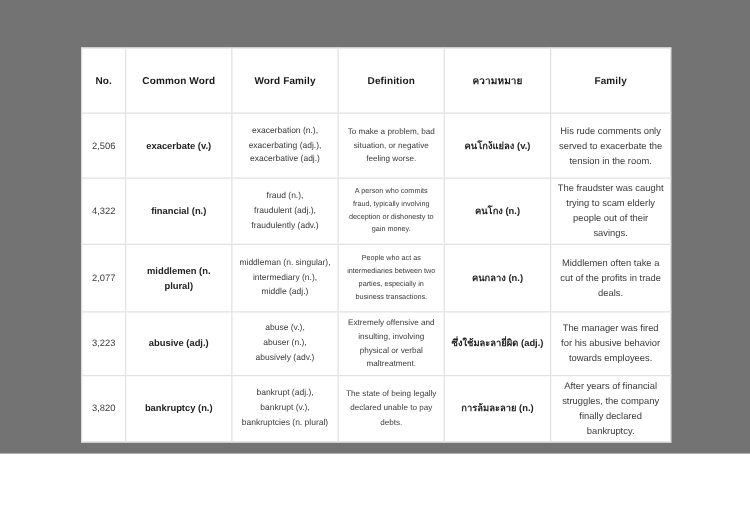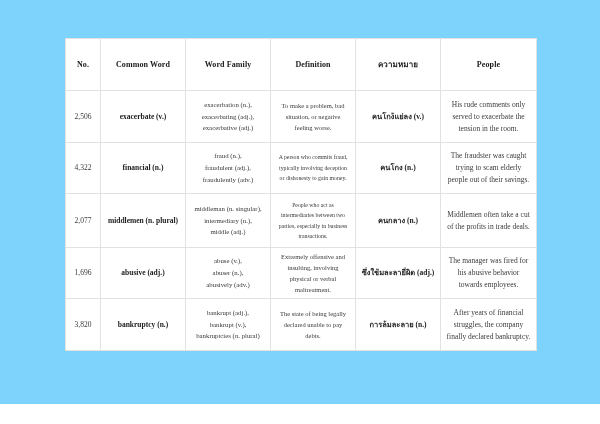--- a/index.html
+++ b/index.html
@@ -4,24 +4,23 @@
 <style>
   html, body {
     margin: 0;
     padding: 0;
     background: #ffffff;
     font-family: "Liberation Sans", sans-serif;
   }
   .page {
     position: relative;
     width: 600px;
-    height: 404px;
-    background: #7dd3fc;
+    height: 363px;
+    background: #737373;
     overflow: hidden;
-    font-family: Liberation Serif, serif;
   }
   table.vocab {
     position: absolute;
     left: 65px;
     top: 38px;
     width: 471px;
     height: 312px;
     border-collapse: collapse;
     table-layout: fixed;
     background: #ffffff;
@@ -76,21 +75,21 @@
       <col style="width:85px">
       <col style="width:96px">
     </colgroup>
     <thead>
       <tr style="height:52px;">
         <th>No.</th>
         <th>Common Word</th>
         <th>Word Family</th>
         <th>Definition</th>
         <th>ความหมาย</th>
-        <th>People</th>
+        <th>Family</th>
       </tr>
     </thead>
     <tbody>
       <tr style="height:52px;">
         <td class="cell-no">2,506</td>
         <td class="cell-word">exacerbate (v.)</td>
         <td class="cell-family">exacerbation (n.),
 exacerbating (adj.),
 exacerbative (adj.)</td>
         <td class="cell-def">To make a problem, bad situation, or negative feeling worse.</td>
@@ -111,21 +110,21 @@
         <td class="cell-no">2,077</td>
         <td class="cell-word">middlemen (n. plural)</td>
         <td class="cell-family">middleman (n. singular),
 intermediary (n.),
 middle (adj.)</td>
         <td class="cell-def small">People who act as intermediaries between two parties, especially in business transactions.</td>
         <td class="cell-meaning">คนกลาง (n.)</td>
         <td class="cell-example">Middlemen often take a cut of the profits in trade deals.</td>
       </tr>
       <tr style="height:51px;">
-        <td class="cell-no">1,696</td>
+        <td class="cell-no">3,223</td>
         <td class="cell-word">abusive (adj.)</td>
         <td class="cell-family">abuse (v.),
 abuser (n.),
 abusively (adv.)</td>
         <td class="cell-def">Extremely offensive and insulting, involving physical or verbal maltreatment.</td>
         <td class="cell-meaning">ซึ่งใช้มละลายี่ผิด (adj.)</td>
         <td class="cell-example">The manager was fired for his abusive behavior towards employees.</td>
       </tr>
       <tr style="height:52px;">
         <td class="cell-no">3,820</td>

